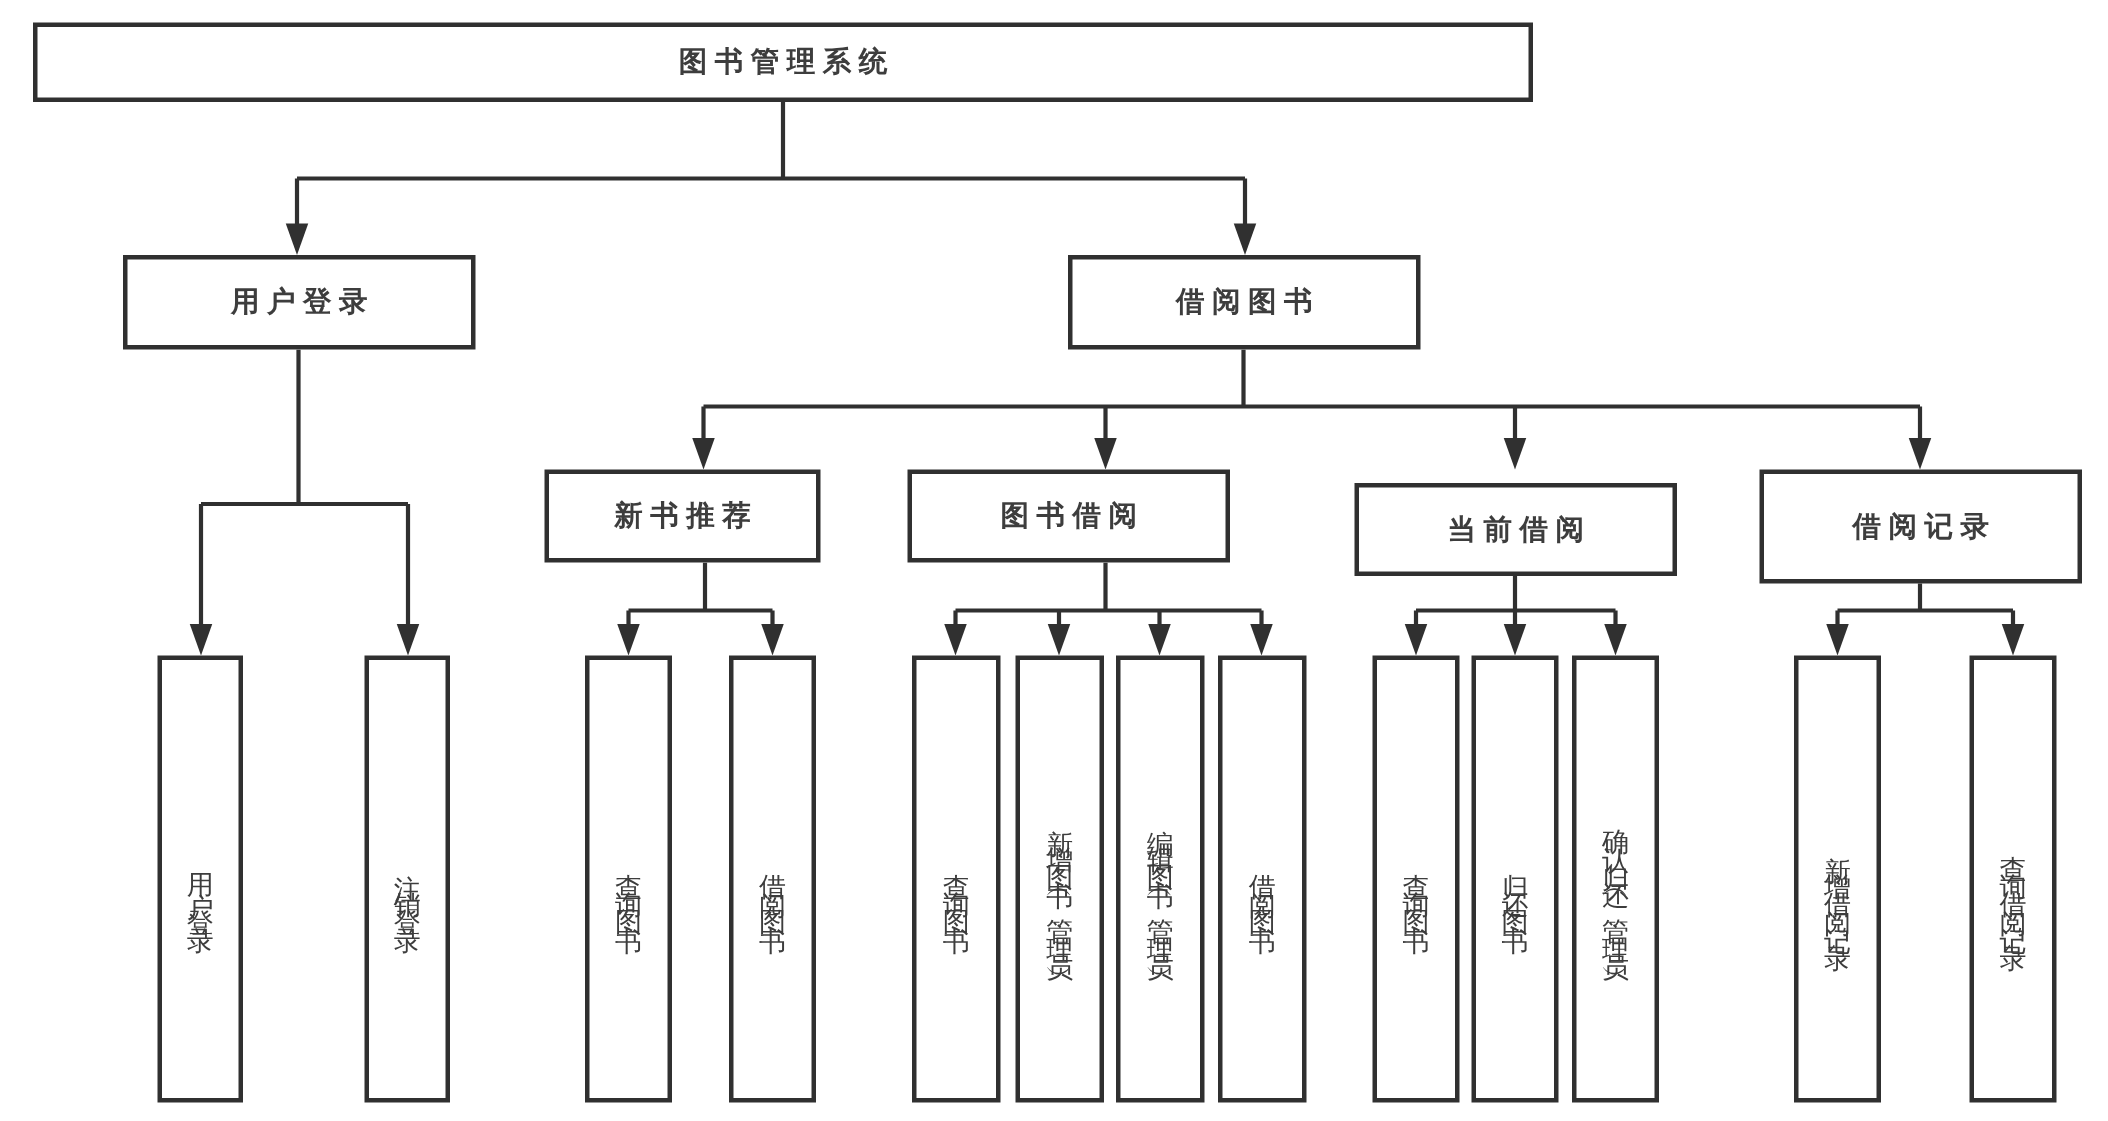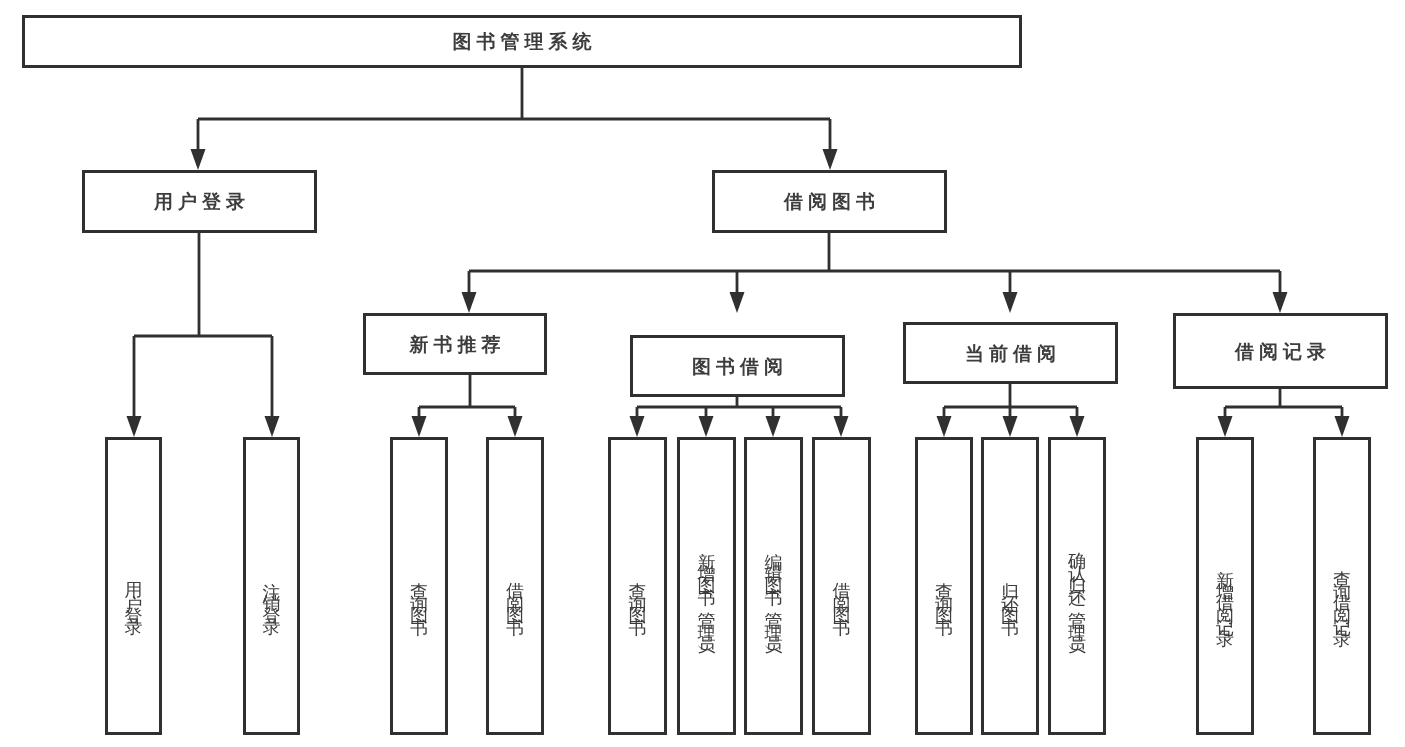--- a/index.html
+++ b/index.html
@@ -36,21 +36,21 @@
     font-size:18px;
     letter-spacing:12px;
     padding-top:12px; 
     line-height:1;
   }
   
   #n-root   {left:22px;  top:15px;  width:1000px; height:53px;}
   #n-login-g{left:82px;  top:170px; width:235px;  height:63px;}
   #n-mgmt-g {left:712px; top:170px; width:235px;  height:63px;}
   #n-rec    {left:363px; top:313px; width:184px;  height:62px;}
-  #n-bb     {left:630px; top:313px; width:215px;  height:62px;margin-top:22px;}
+  #n-bb     {left:605px; top:313px; width:215px;  height:62px;}
   #n-cb     {left:903px; top:322px; width:215px;  height:62px;}
   #n-br     {left:1173px;top:313px; width:215px;  height:76px;}
   
   #n-user-login {left:105px; top:437px; width:57px; height:298px;}
   #n-logout     {left:243px; top:437px; width:57px; height:298px;}
   #n-rec-query  {left:390px; top:437px; width:58px; height:298px;}
   #n-rec-borrow {left:486px; top:437px; width:58px; height:298px;}
   #n-bb-query   {left:608px; top:437px; width:59px; height:298px;}
   #n-bb-add     {left:677px; top:437px; width:59px; height:298px;}
   #n-bb-edit    {left:744px; top:437px; width:59px; height:298px;}

